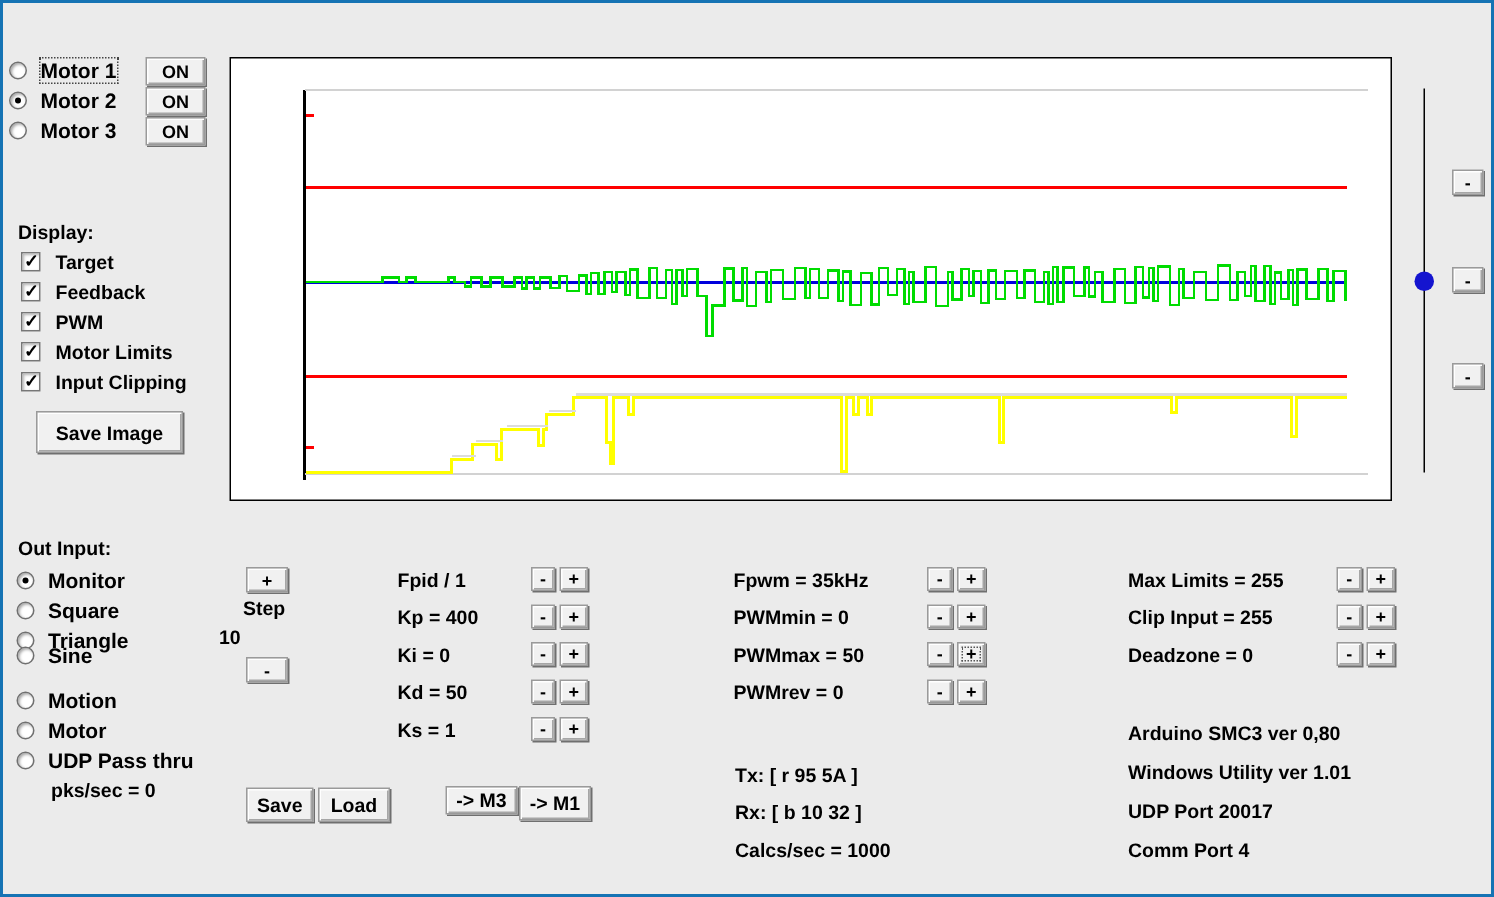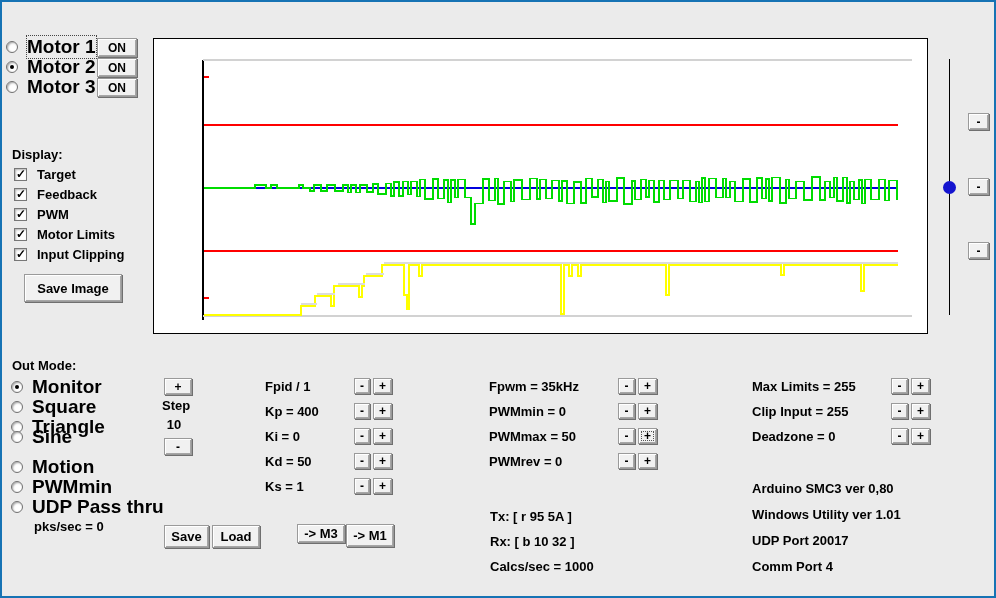--- a/index.html
+++ b/index.html
@@ -27,21 +27,21 @@
     display:flex;align-items:center;justify-content:center;
     font-weight:bold;font-size:12px;font-family:"Liberation Sans",sans-serif;
     padding:0;cursor:default;user-select:none;
   }
   .b3.big{font-size:13px;}
   .plusfocus{outline:1px dotted #555;outline-offset:-4px;}
   
   .radio{width:12px;height:12px;border-radius:50%;background:#fff;border:1px solid #707070;
     box-shadow:inset 1px 1px 2px rgba(0,0,0,.35);display:inline-block;position:relative;}
   .radio.checked::after{content:"";position:absolute;left:3px;top:3px;width:4px;height:4px;border-radius:50%;background:#000;}
-  .rlabel{font-size:19px;font-weight:bold;margin-left:9px;white-space:nowrap;}
+  .rlabel{font-size:14px;font-weight:bold;margin-left:9px;white-space:nowrap;}
   .focusdot{outline:1px dotted #444;}
   .radio-row{display:flex;align-items:center;height:16px;}
   
   .cb{width:13px;height:13px;background:#fff;border:1px solid #777;
     box-shadow:inset 1px 1px 2px rgba(0,0,0,.3);display:inline-block;position:relative;}
   .cb.checked::after{content:"\2713";position:absolute;left:1px;top:-2px;font-size:12px;font-weight:bold;color:#000;}
   .cb-row{display:flex;align-items:center;height:16px;}
   .cb-label{font-size:13px;font-weight:bold;margin-left:10px;white-space:nowrap;}
   
   .chartbox{position:absolute;left:151px;top:9px;width:775px;height:296px;background:#fff;border:1px solid #000;}
@@ -90,21 +90,21 @@
     <div class="abs cb-row" style="left:12px;top:197px">
       <span class="cb checked"></span>
       <span class="cb-label">Motor Limits</span>
     </div>
     <div class="abs cb-row" style="left:12px;top:217px">
       <span class="cb checked"></span>
       <span class="cb-label">Input Clipping</span>
     </div>
     <div class="abs b3 big" style="left:22px;top:245px;width:98px;height:28px">Save Image</div>
 
-    <div class="abs lbl" style="left:10px;top:329px">Out Mode:</div>
+    <div class="abs lbl" style="left:10px;top:329px">Out Input:</div>
     <div class="abs radio-row" style="left:9px;top:350px">
       <span class="radio checked"></span>
       <span class="rlabel">Monitor</span>
     </div>
     <div class="abs radio-row" style="left:9px;top:370px">
       <span class="radio"></span>
       <span class="rlabel">Square</span>
     </div>
     <div class="abs radio-row" style="left:9px;top:390px">
       <span class="radio"></span>
@@ -113,31 +113,31 @@
     <div class="abs radio-row" style="left:9px;top:400px">
       <span class="radio"></span>
       <span class="rlabel">Sine</span>
     </div>
     <div class="abs radio-row" style="left:9px;top:430px">
       <span class="radio"></span>
       <span class="rlabel">Motion</span>
     </div>
     <div class="abs radio-row" style="left:9px;top:450px">
       <span class="radio"></span>
-      <span class="rlabel">PWMmin</span>
+      <span class="rlabel">Motor</span>
     </div>
     <div class="abs radio-row" style="left:9px;top:470px">
       <span class="radio"></span>
       <span class="rlabel">UDP Pass thru</span>
     </div>
     <div class="abs lbl" style="left:32px;top:490px">pks/sec = 0</div>
 
     <div class="abs b3" style="left:162px;top:349px;width:28px;height:17px">+</div>
     <div class="abs lbl" style="left:160px;top:369px">Step</div>
-    <div class="abs lbl" style="left:156px;top:388px;width:32px;text-align:center">10</div>
+    <div class="abs lbl" style="left:144px;top:388px;width:32px;text-align:left">10</div>
     <div class="abs b3" style="left:162px;top:409px;width:28px;height:17px">-</div>
 
     <div class="abs lbl" style="left:263px;top:350px">Fpid / 1</div>
     <div class="abs b3" style="left:352px;top:349px;width:16px;height:16px">-</div>
     <div class="abs b3" style="left:371px;top:349px;width:19px;height:16px">+</div>
 
     <div class="abs lbl" style="left:263px;top:375px">Kp = 400</div>
     <div class="abs b3" style="left:352px;top:374px;width:16px;height:16px">-</div>
     <div class="abs b3" style="left:371px;top:374px;width:19px;height:16px">+</div>
 

